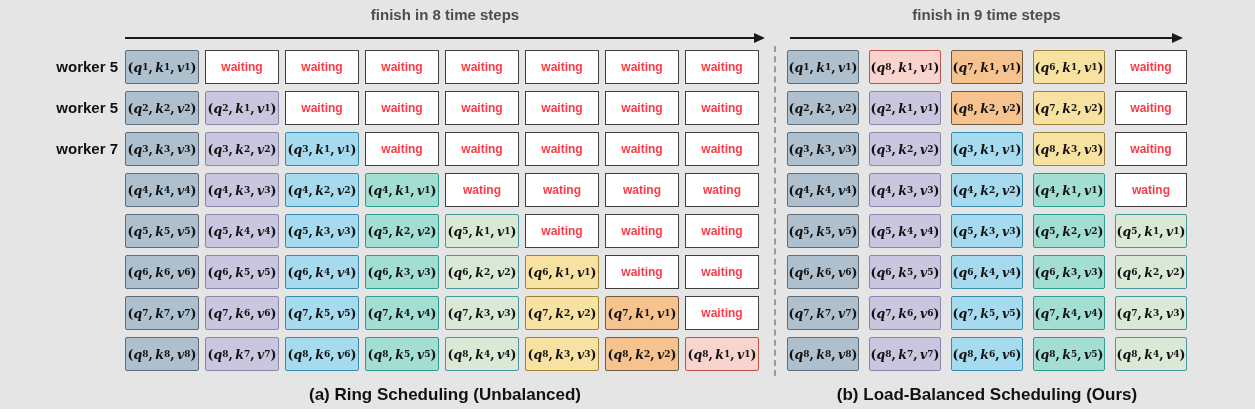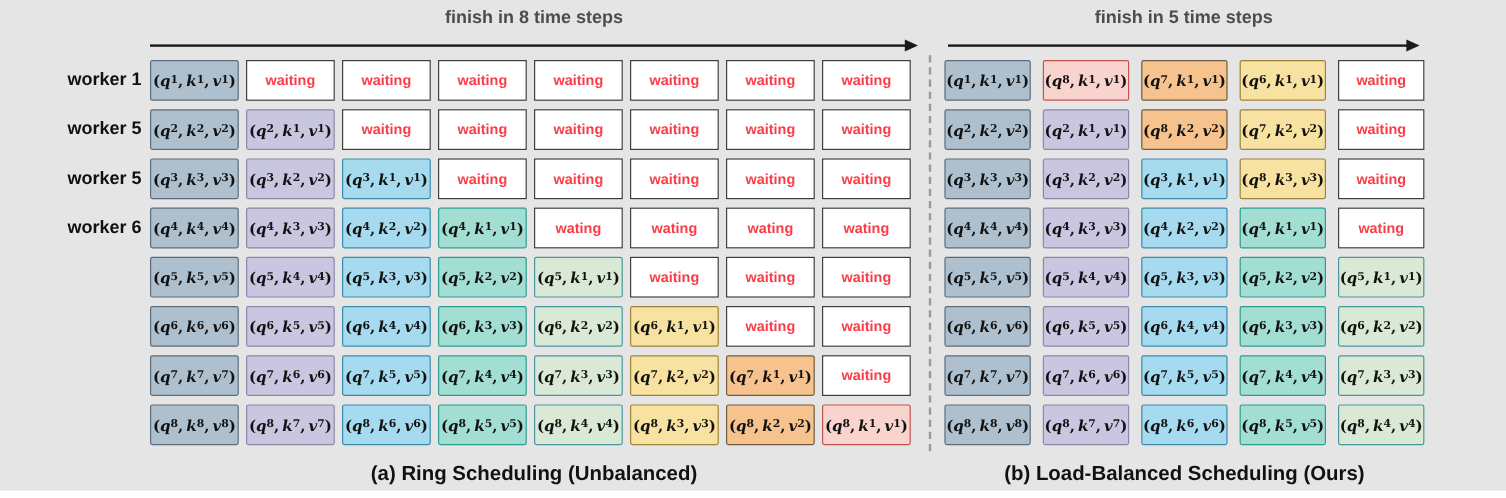--- a/index.html
+++ b/index.html
@@ -108,28 +108,27 @@
   .cap-b { left: 783px; width: 408px; }
 </style>
 </head>
 <body>
 
 <div class="canvas">
 
   <div class="header-text htext-a">finish in 8 time steps</div>
   <div class="arrow arrow-a"></div>
 
-  <div class="header-text htext-b">finish in 5 time steps</div>
+  <div class="header-text htext-b">finish in 9 time steps</div>
   <div class="arrow arrow-b"></div>
 
   <div class="worker-col" id="workers">
-      <div class="wlabel">worker 1</div>
       <div class="wlabel">worker 5</div>
       <div class="wlabel">worker 5</div>
-      <div class="wlabel">worker 6</div>
+      <div class="wlabel">worker 7</div>
     </div>
 
   <div class="grid grid-a" id="grid-a">
       <div class="cell qkv" style="background: rgb(174, 192, 206); border-color: rgb(93, 108, 123);">(<i>q</i><sub>1</sub>, <i>k</i><sub>1</sub>, <i>v</i><sub>1</sub>)</div>
       <div class="cell wait" style="color: rgb(251, 59, 70);">waiting</div>
       <div class="cell wait" style="color: rgb(251, 59, 70);">waiting</div>
       <div class="cell wait" style="color: rgb(251, 59, 70);">waiting</div>
       <div class="cell wait" style="color: rgb(251, 59, 70);">waiting</div>
       <div class="cell wait" style="color: rgb(251, 59, 70);">waiting</div>
       <div class="cell wait" style="color: rgb(251, 59, 70);">waiting</div>

